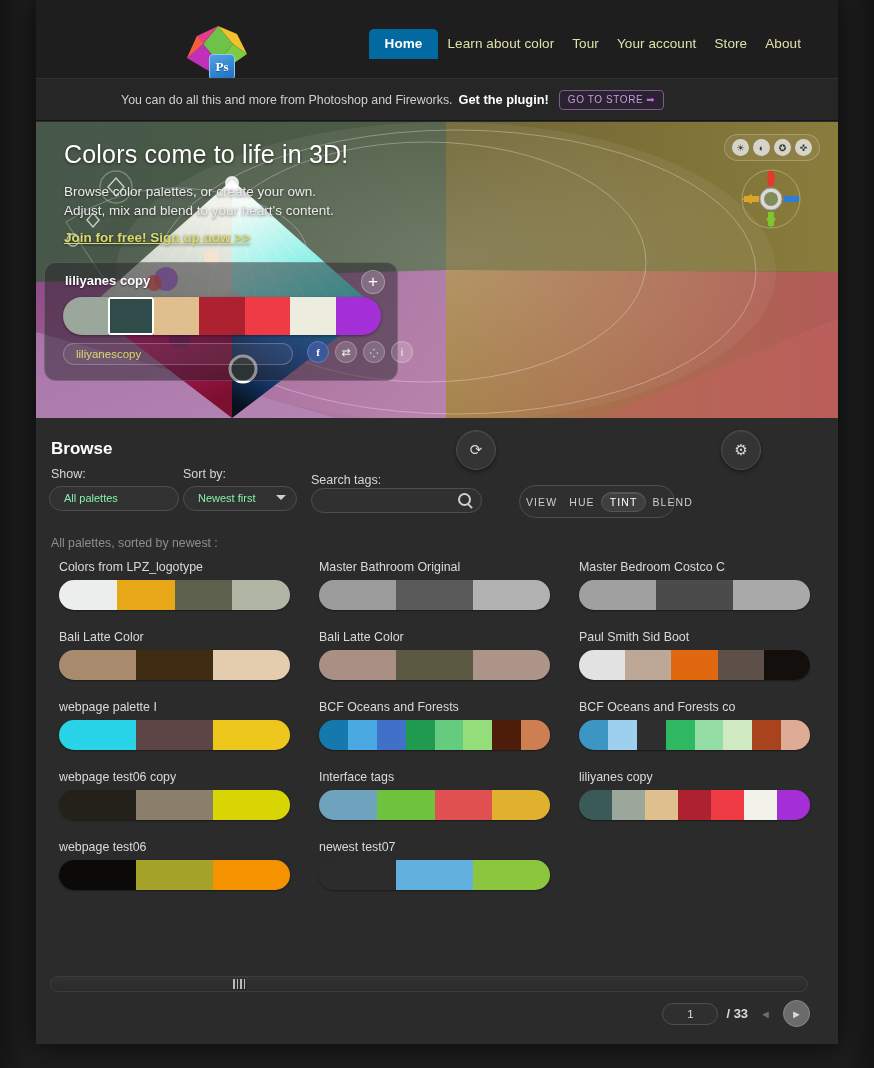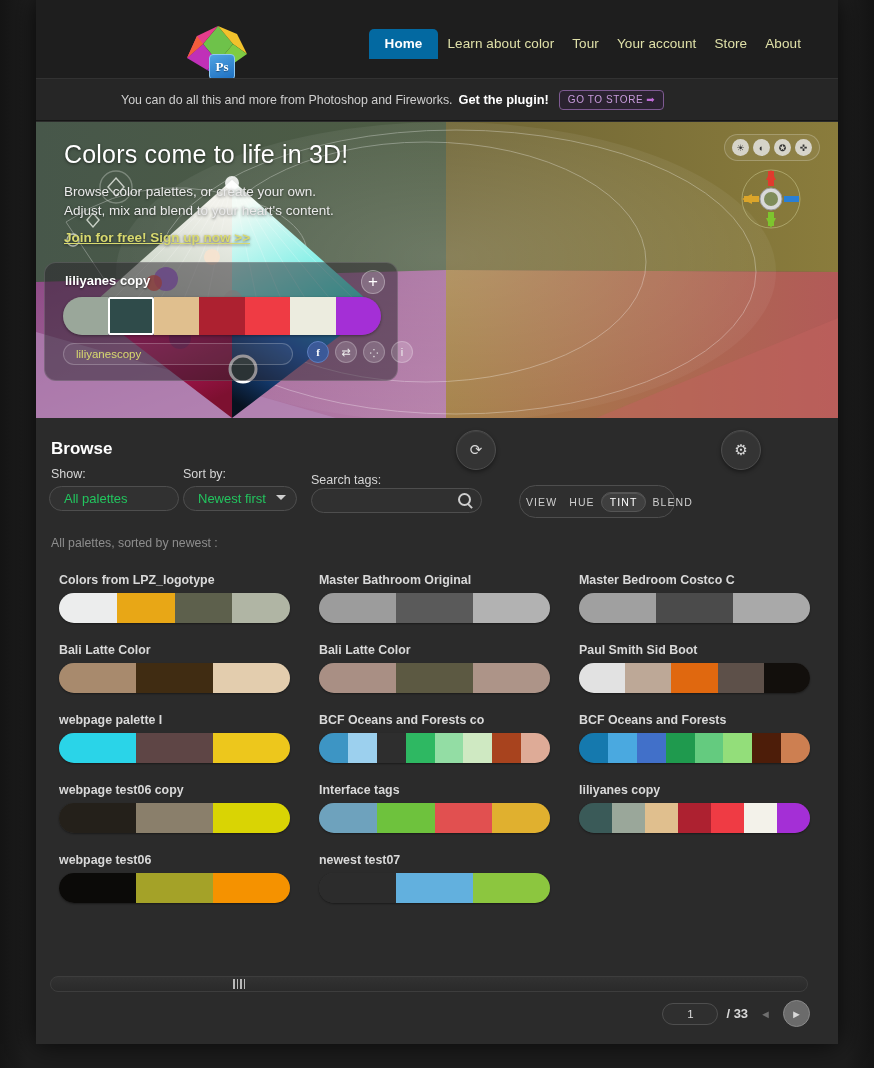--- a/index.html
+++ b/index.html
@@ -170,21 +170,21 @@
     color:#fff; font-size:17px; font-weight:bold;
   }
   .lbl { position:absolute; color:#d6d6d6; font-size:12.5px; }
   .lbl.show { left:15px; top:49px; }
   .lbl.sort { left:147px; top:49px; }
   .lbl.search { left:275px; top:55px; }
 
   .pill {
     position:absolute; height:25px; border:1px solid #4e4e4e;
     border-radius:13px; background:#313131;
-    color:#22c55e; font-size:13px; line-height:23px; padding-left:14px;
+    color:#86efac; font-size:11px; line-height:23px; padding-left:14px;
   }
   .pill.show { left:13px; top:68px; width:130px; }
   .pill.sort { left:147px; top:68px; width:114px; }
   .pill .chev {
     position:absolute; right:10px; top:8px; width:0; height:0;
     border-left:5px solid transparent; border-right:5px solid transparent;
     border-top:5px solid #cfcfcf;
   }
   .searchbox {
     position:absolute; left:275px; top:70px; width:171px; height:25px;
@@ -222,23 +222,23 @@
   .circ-btn.refresh { left:420px; top:12px; }
   .circ-btn.settings { left:685px; top:12px; }
 
   .sorted-note {
     position:absolute; left:15px; top:118px;
     color:#8d8d8d; font-size:12.3px;
   }
 
   
   .grid {
-    position:absolute; left:14px; top:155px; width:774px;
+    position:absolute; left:14px; top:142px; width:774px;
     display:grid; grid-template-columns:repeat(3, 260px);
-    column-gap:0px; row-gap:0px;font-weight:bold;
+    column-gap:0px; row-gap:0px;
   }
   .cell { width:260px; height:70px; position:relative; }
   .cell .title {
     position:absolute; left:9px; top:0;
     color:#d9d9d9; font-size:12.4px; width:225px;
     white-space:nowrap; overflow:hidden;
   }
   .cell .strip {
     position:absolute; left:9px; top:20px; width:231px; height:30px;
     border-radius:15px; overflow:hidden; display:flex;
@@ -542,46 +542,46 @@
           </div>
           <div class="cell">
             <div class="title">webpage palette I</div>
             <div class="strip">
               <div class="s" style="background: rgb(42, 212, 232);"></div>
               <div class="s" style="background: rgb(94, 69, 69);"></div>
               <div class="s" style="background: rgb(237, 199, 28);"></div>
             </div>
           </div>
           <div class="cell">
+            <div class="title">BCF Oceans and Forests</div>
+            <div class="strip">
+              <div class="s" style="background: rgb(21, 121, 174);"></div>
+              <div class="s" style="background: rgb(74, 169, 224);"></div>
+              <div class="s" style="background: rgb(65, 112, 201);"></div>
+              <div class="s" style="background: rgb(31, 154, 78);"></div>
+              <div class="s" style="background: rgb(100, 203, 127);"></div>
+              <div class="s" style="background: rgb(147, 222, 122);"></div>
+              <div class="s" style="background: rgb(77, 29, 9);"></div>
+              <div class="s" style="background: rgb(205, 127, 81);"></div>
+            </div>
+          </div>
+          <div class="cell">
             <div class="title">BCF Oceans and Forests co</div>
             <div class="strip">
               <div class="s" style="background: rgb(61, 149, 196);"></div>
               <div class="s" style="background: rgb(156, 208, 238);"></div>
               <div class="s" style="background: rgb(46, 46, 46);"></div>
               <div class="s" style="background: rgb(46, 184, 98);"></div>
               <div class="s" style="background: rgb(147, 221, 164);"></div>
               <div class="s" style="background: rgb(207, 233, 194);"></div>
               <div class="s" style="background: rgb(168, 67, 30);"></div>
               <div class="s" style="background: rgb(222, 171, 151);"></div>
             </div>
           </div>
           <div class="cell">
-            <div class="title">BCF Oceans and Forests</div>
-            <div class="strip">
-              <div class="s" style="background: rgb(21, 121, 174);"></div>
-              <div class="s" style="background: rgb(74, 169, 224);"></div>
-              <div class="s" style="background: rgb(65, 112, 201);"></div>
-              <div class="s" style="background: rgb(31, 154, 78);"></div>
-              <div class="s" style="background: rgb(100, 203, 127);"></div>
-              <div class="s" style="background: rgb(147, 222, 122);"></div>
-              <div class="s" style="background: rgb(77, 29, 9);"></div>
-              <div class="s" style="background: rgb(205, 127, 81);"></div>
-            </div>
-          </div>
-          <div class="cell">
             <div class="title">webpage test06 copy</div>
             <div class="strip">
               <div class="s" style="background: rgb(36, 32, 26);"></div>
               <div class="s" style="background: rgb(138, 127, 107);"></div>
               <div class="s" style="background: rgb(217, 212, 4);"></div>
             </div>
           </div>
           <div class="cell">
             <div class="title">Interface tags</div>
             <div class="strip">

